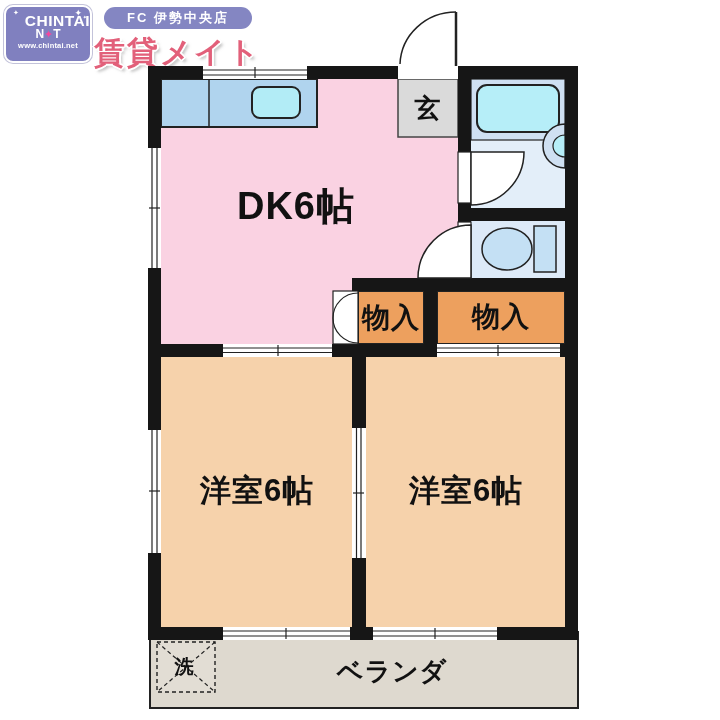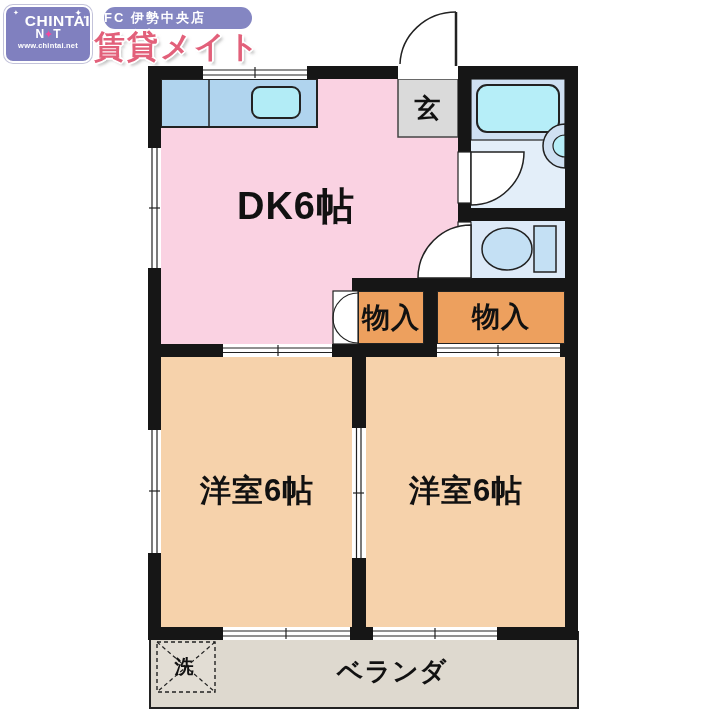--- a/index.html
+++ b/index.html
@@ -17,24 +17,24 @@
   .logo-line2{font-size:12px;font-weight:bold;line-height:12px;margin-top:0;}
   .logo-star{color:#f5469e;font-size:11px;}
   .logo-url{font-size:7.5px;font-weight:bold;margin-top:1px;letter-spacing:.2px;}
   .sparkle{position:absolute;color:#fff;font-size:7px;}
   .sp1{left:7px;top:2px;}
   .sp2{right:8px;top:1px;font-size:9px;}
   .sp3{right:3px;top:7px;font-size:5px;}
   .store-badge{
     position:absolute;left:104px;top:7px;width:148px;height:22px;
     background:#8486c2;border-radius:12px;color:#fff;font-size:13px;font-weight:bold;
-    letter-spacing:2px;text-align:left;line-height:22px;
+    letter-spacing:2px;text-align:center;line-height:22px;
   }
   .store-name{
-    position:absolute;left:94px;top:26px;font-size:31px;font-weight:bold;
+    position:absolute;left:94px;top:32px;font-size:31px;font-weight:bold;
     color:#e2607a;letter-spacing:2px;
     text-shadow:-2px 0 #fff,2px 0 #fff,0 -2px #fff,0 2px #fff,
                 -1px -1px #fff,1px 1px #fff,1px -1px #fff,-1px 1px #fff,
                 3px 3px 3px rgba(140,140,140,.55);
   }
   
   .plan-svg{position:absolute;left:0;top:0;}
   .room-label{
     position:absolute;transform:translate(-50%,-50%);color:#111;
     font-weight:bold;white-space:nowrap;letter-spacing:1px;

